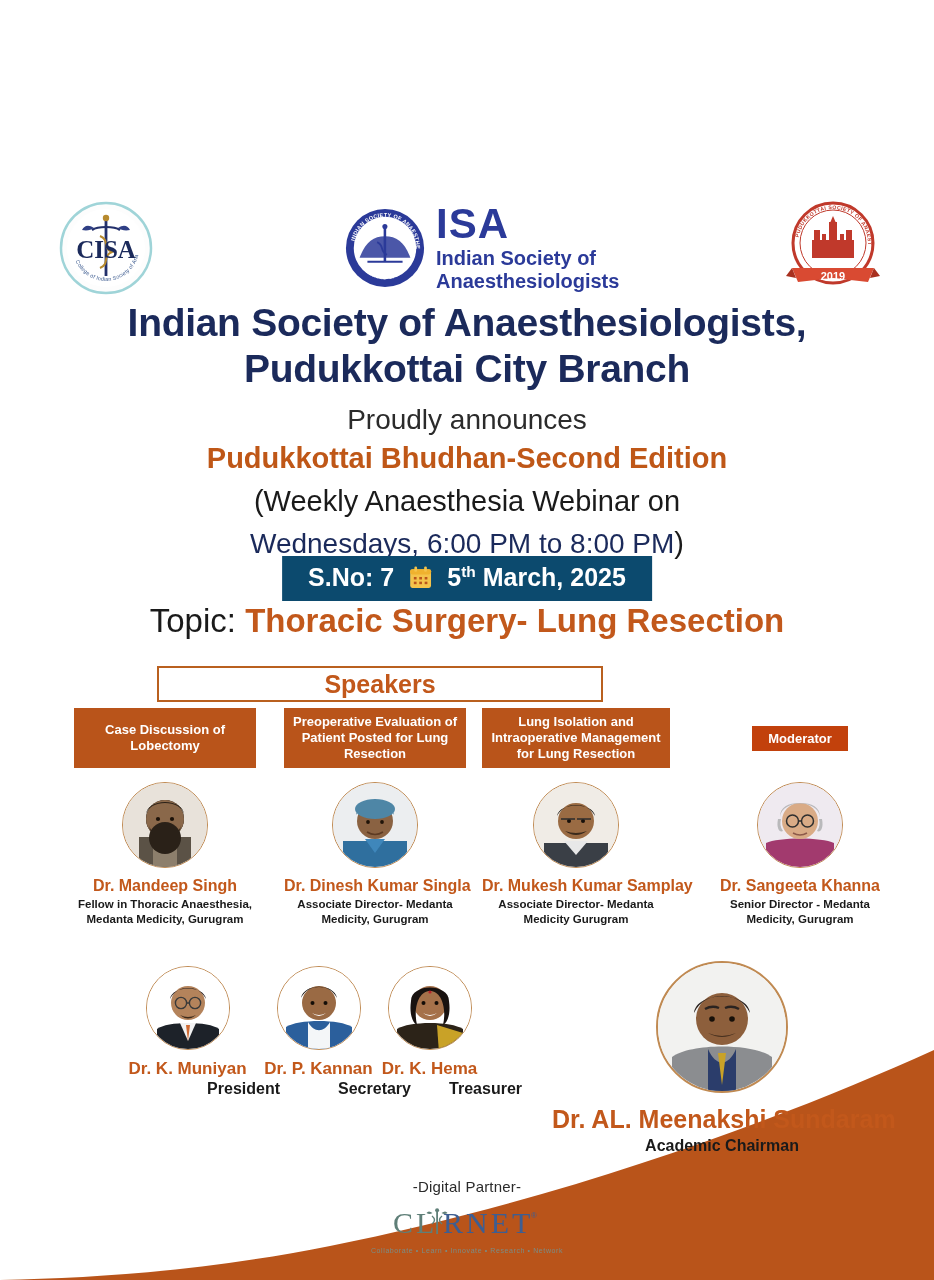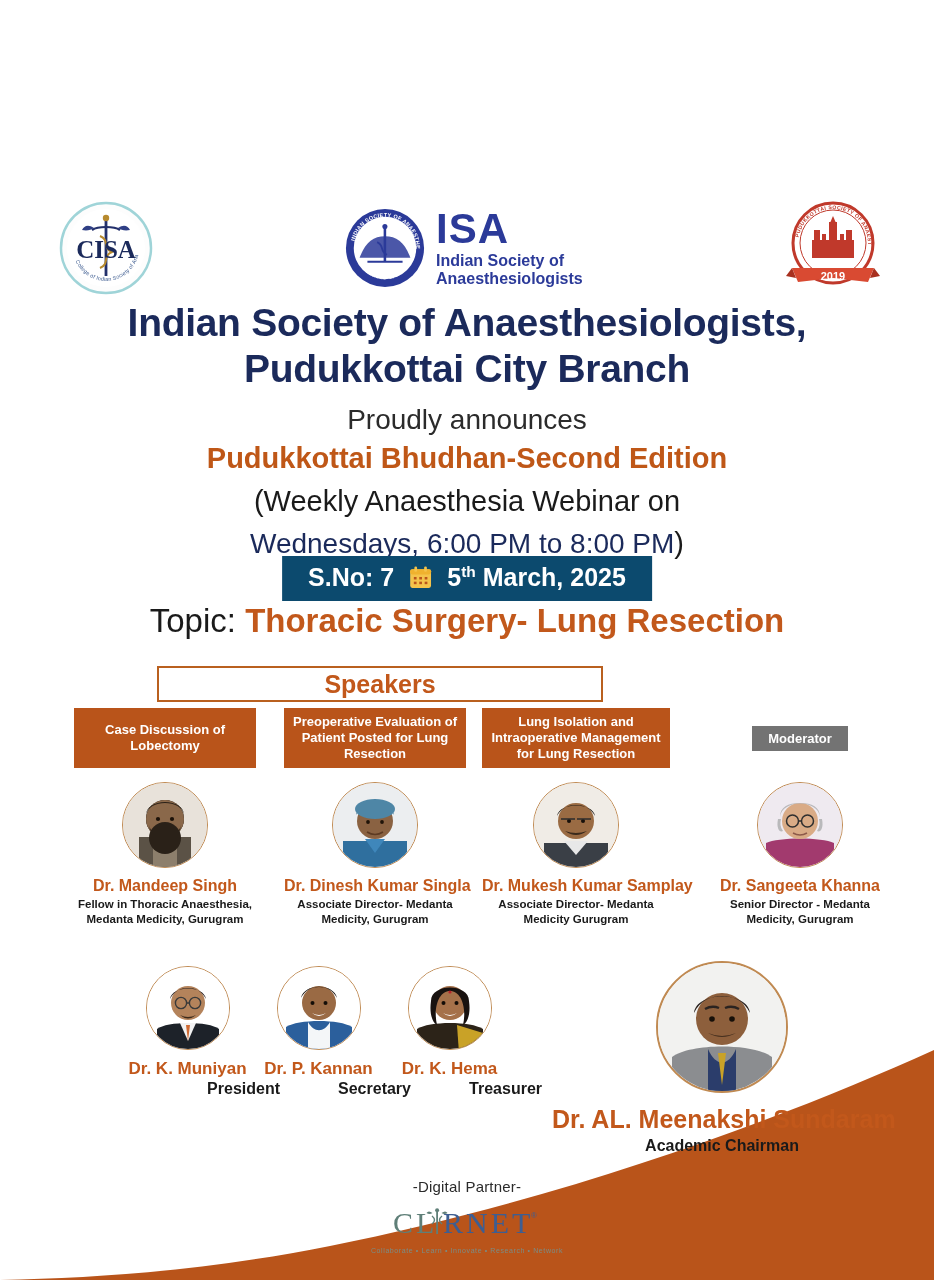--- a/index.html
+++ b/index.html
@@ -67,21 +67,21 @@
     justify-content: center;
     line-height: 1.0;
   }
   .isa-big {
     font-size: 42px;
     font-weight: bold;
     color: #2b3a99;
     letter-spacing: 1px;
   }
   .isa-sub {
-    font-size: 16px;
+    font-size: 20px;
     font-weight: bold;
     color: #2b3a99;
     line-height: 1.15;
     margin-top: 2px;
   }
   .logo-branch {
     position: absolute;
     right: 52px;
     top: 2px;
     width: 98px;
@@ -210,21 +210,21 @@
     font-size: 13px;
     font-weight: bold;
     line-height: 1.25;
     padding: 6px 6px;
     display: flex;
     align-items: center;
     justify-content: center;
     box-sizing: border-box;
   }
   .mod-badge {
-    background: #737373;
+    background: #c2410c;
     color: #ffffff;
     font-size: 13px;
     font-weight: bold;
     padding: 5px 16px;
     display: inline-block;
   }
   .portrait {
     width: 84px;
     height: 84px;
     border-radius: 50%;
@@ -572,21 +572,21 @@
           <path d="M23 31 C 26 16 56 16 59 31 C 55 23 48 20 41 20 C 34 20 27 23 23 31 Z" fill="#15100c"></path>
           <circle cx="34.5" cy="36" r="2" fill="#130d07"></circle>
           <circle cx="47.5" cy="36" r="2" fill="#130d07"></circle>
           <path d="M34 46 Q41 52 48 46 Q41 50 34 46 Z" fill="#ffffff"></path>
         </svg>
       </div>
       <div class="bearer-name">Dr. P. Kannan</div>
       <div class="bearer-role">Secretary</div>
     </div>
 
-    <div class="bearer" style="left:357px; width:185px;">
+    <div class="bearer" style="left:337px; width:185px;">
       <div class="portrait">
         <svg width="82" height="82" viewBox="0 0 82 82">
           <rect width="82" height="82" fill="#ffffff"></rect>
           <path d="M8 62 C 20 54 62 54 74 62 L 74 86 L 8 86 Z" fill="#2c2318"></path>
           <path d="M48 58 L 74 66 L 74 86 L 50 86 Z" fill="#c9a227"></path>
           <circle cx="41" cy="36" r="17" fill="#a5714a"></circle>
           <path d="M22 34 C 22 16 60 16 60 34 C 62 48 58 56 54 58 C 58 40 52 24 41 24 C 30 24 24 40 28 58 C 24 56 20 48 22 34 Z" fill="#181210"></path>
           <circle cx="34.5" cy="36" r="2" fill="#120c07"></circle>
           <circle cx="47.5" cy="36" r="2" fill="#120c07"></circle>
           <circle cx="41" cy="25" r="1.6" fill="#b5232a"></circle>

